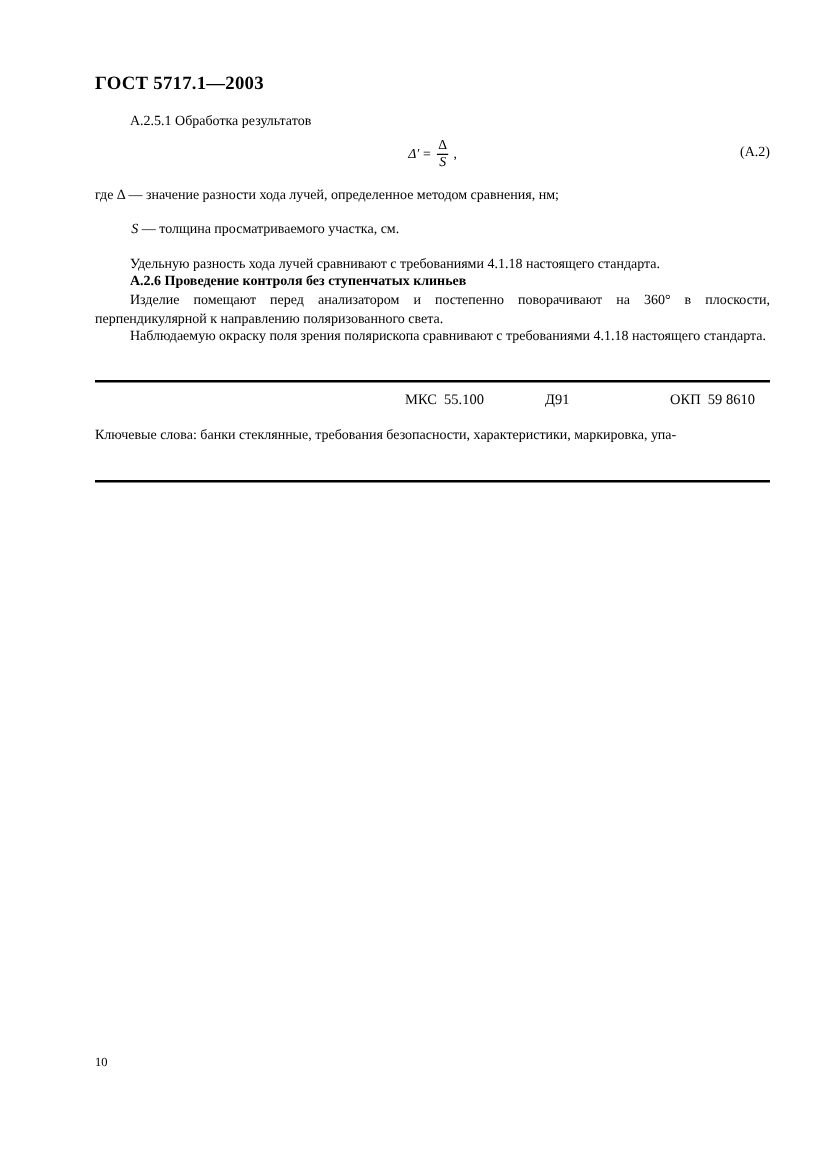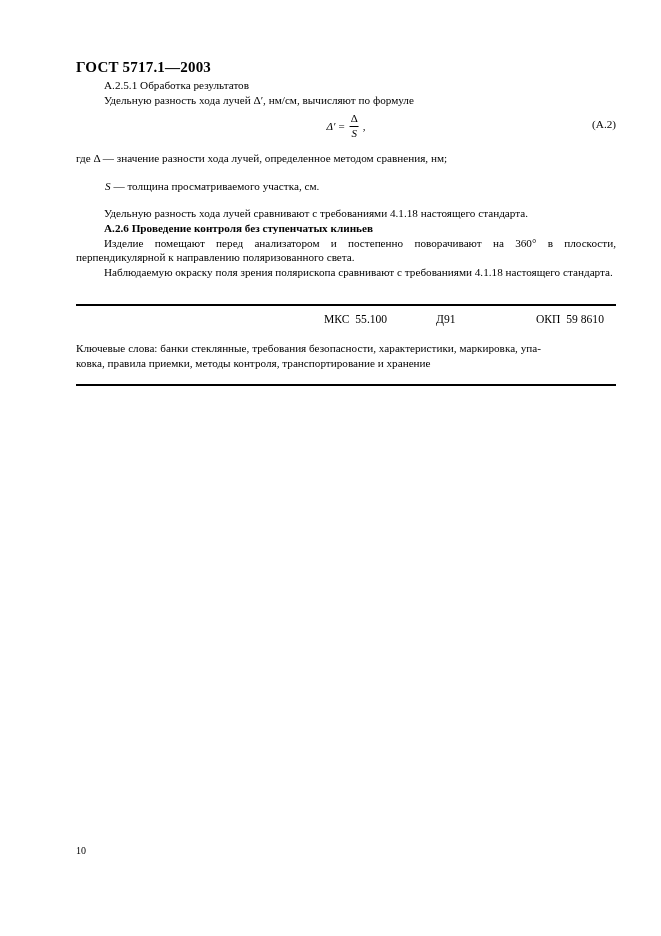--- a/index.html
+++ b/index.html
@@ -26,21 +26,21 @@
     top: 59px;
     font-size: 15px;
     font-weight: bold;
     letter-spacing: 0.2px;
   }
 
   
   .content {
     position: absolute;
     left: 76px;
-    top: 78px;
+    top: 90px;
     width: 540px;
     font-size: 11.2px;
     line-height: 14.6px;
   }
   .para {
     margin: 0;
     text-align: justify;
     text-justify: inter-word;
   }
   .indent {
@@ -157,21 +157,20 @@
 <body>
 
 <div class="page">
 
   <div class="doc-header">ГОСТ 5717.1—2003</div>
 
   <div class="content">
 
     <p class="clause-head">A.2.5.1  Обработка результатов</p>
 
-    <p class="para indent">Удельную разность хода лучей Δ′, нм/см, вычисляют по формуле</p>
 
     <div class="formula-row">
       <div class="formula">
         <span class="var">Δ′</span>
         <span style="margin:0 3px;">=</span>
         <span class="frac">
           <span class="num">Δ</span>
           <span class="den">S</span>
         </span>
         <span style="margin-left:2px;">,</span>
@@ -198,20 +197,19 @@
   <div class="rule rule-top"></div>
 
   <div class="codes">
     <span class="code-mks">МКС  55.100</span>
     <span class="code-d">Д91</span>
     <span class="code-okp">ОКП  59 8610</span>
   </div>
 
   <div class="keywords">
     <p>Ключевые слова: банки стеклянные, требования безопасности, характеристики, маркировка, упа-</p>
-    <p>ковка, правила приемки, методы контроля, транспортирование и хранение</p>
   </div>
 
   <div class="rule rule-bottom"></div>
 
   <div class="page-number">10</div>
 
 </div>
 
 </body></html>

